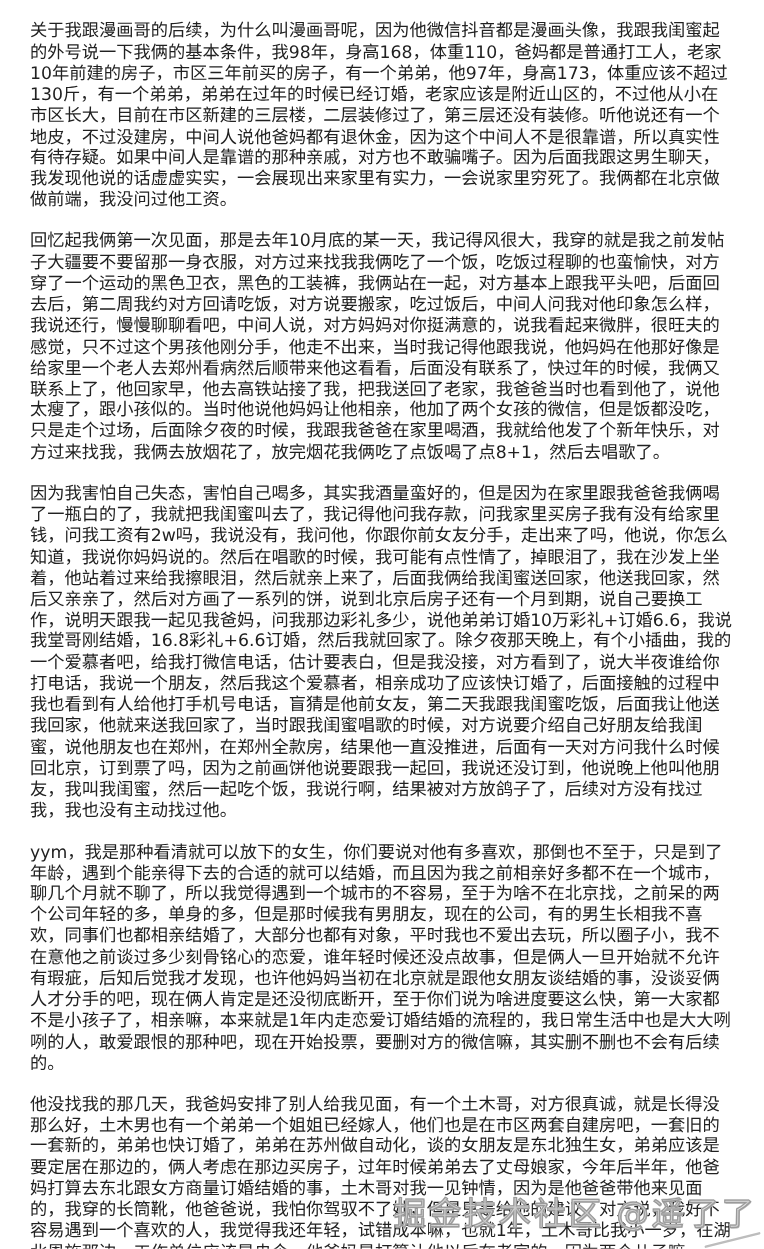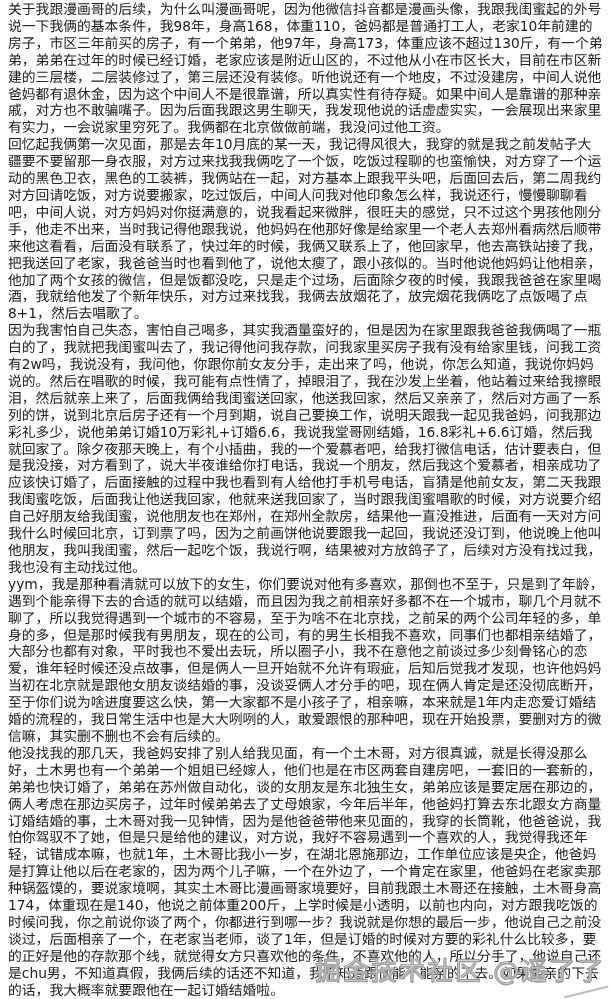--- a/index.html
+++ b/index.html
@@ -17,21 +17,21 @@
   .page {
     position: relative;
     width: 611px;
     height: 999px;
     background: #ffffff;
   }
   .post {
     padding: 1px 7px 0 8px;
   }
   .post p {
-    margin: 0;
+    margin: 16px;
     padding: 0;
     font-size: 13.8px;
     line-height: 16.9px;
     color: #212121;
     text-align: left;
     word-break: break-word;
     letter-spacing: 0;
   }
   .watermark {
     position: absolute;

